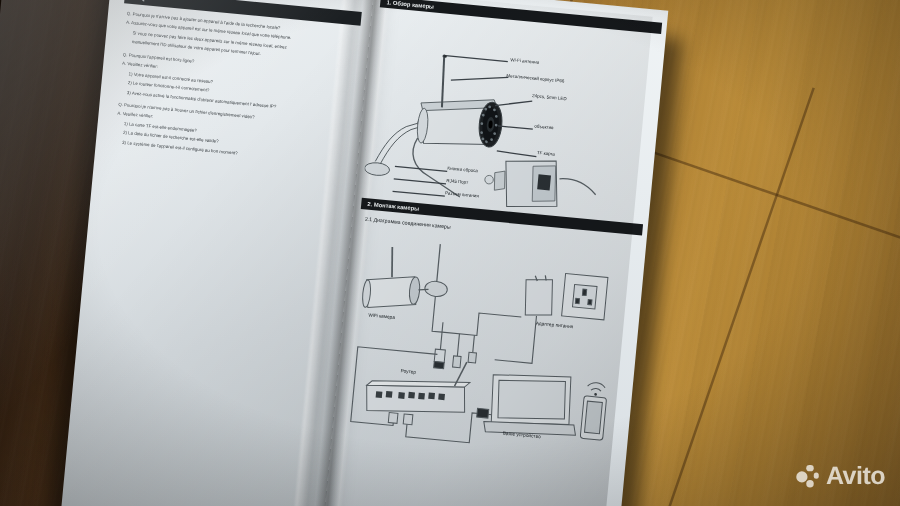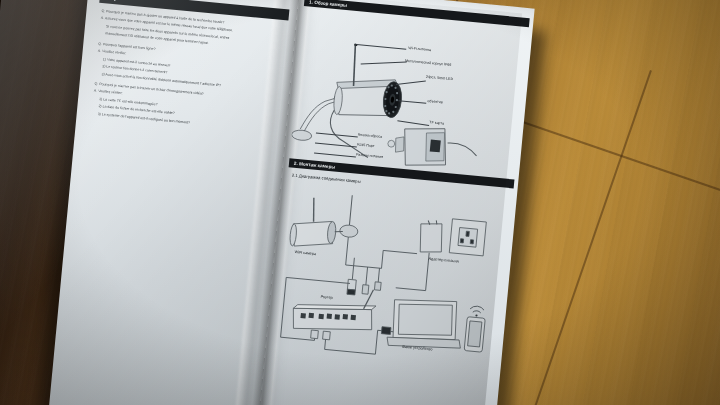--- a/index.html
+++ b/index.html
@@ -318,14 +318,23 @@
         <span class="dlbl" style="left:130px;top:152px;">Ваше устройство</span>
       </div>
 
     </div>
 
     <div class="paper-sheen"></div>
   </div>
 
   <div class="photo-vig"></div>
 
+  <div class="avito">
+    <span class="mark">
+      <i class="c1"></i>
+        <i class="c2"></i>
+        <i class="c3"></i>
+        <i class="c4"></i>
+    </span>
+    <span class="word">Avito</span>
+  </div>
 
 </div>
 
 </body></html>

